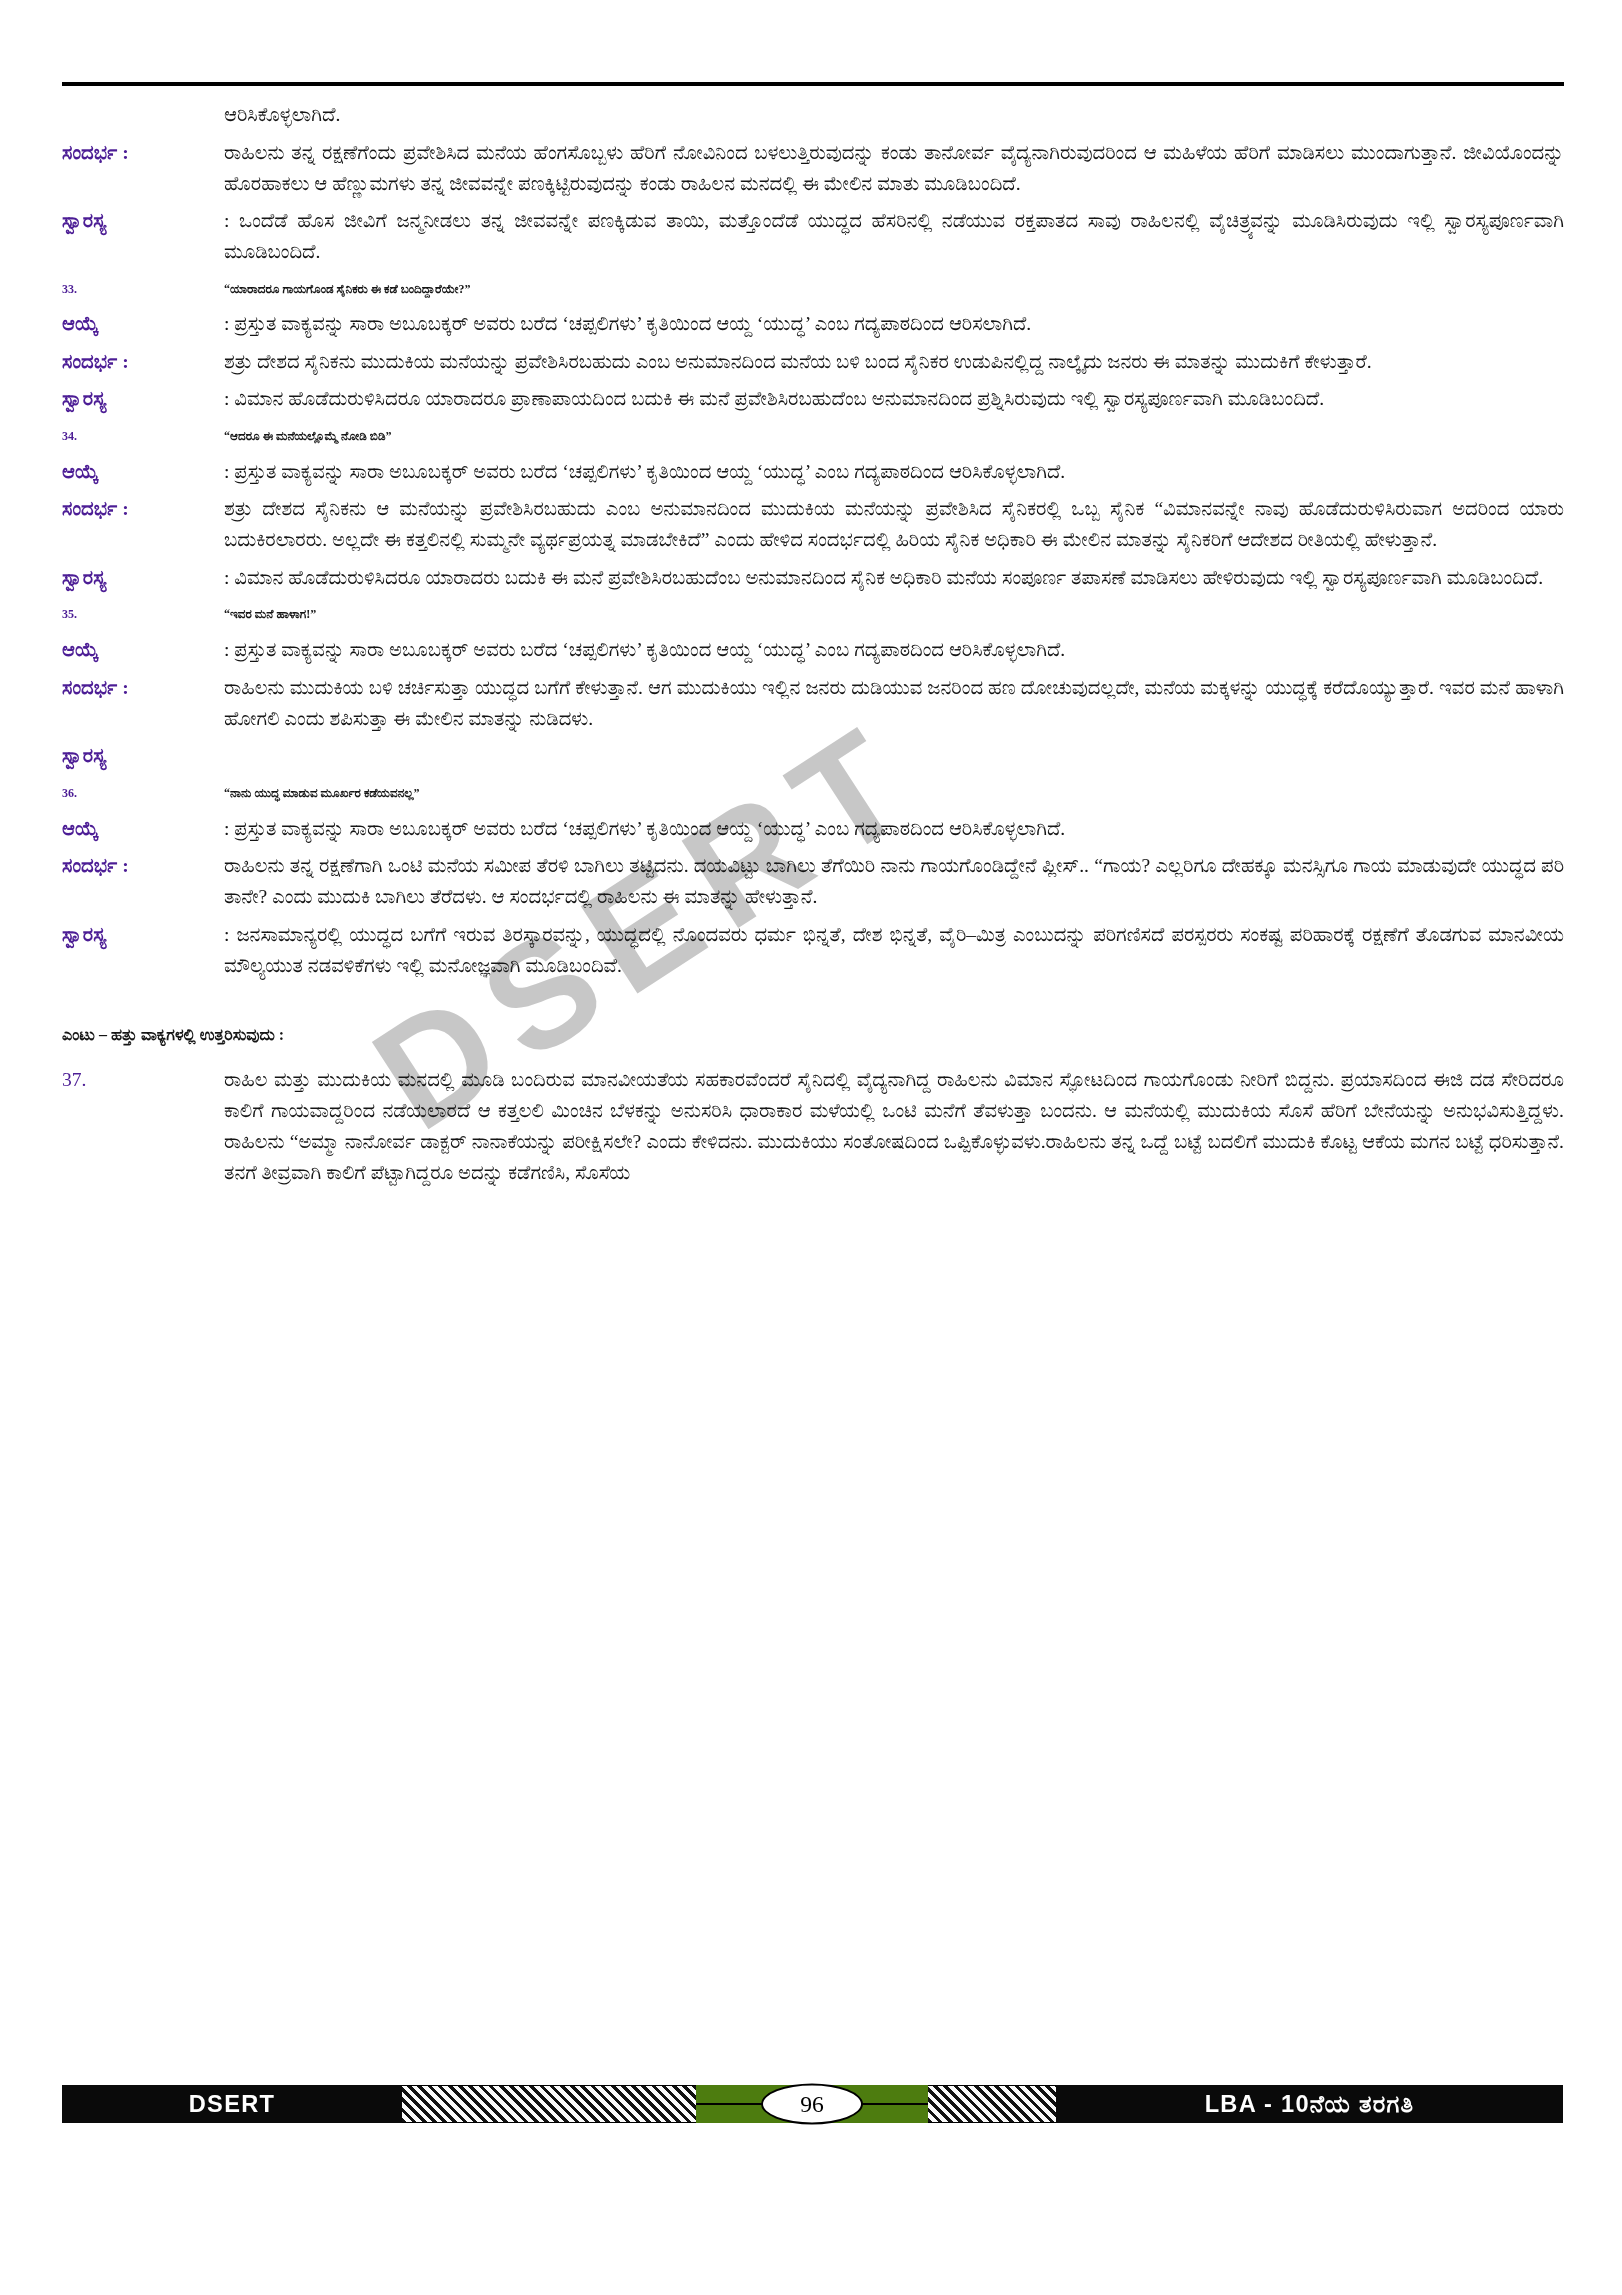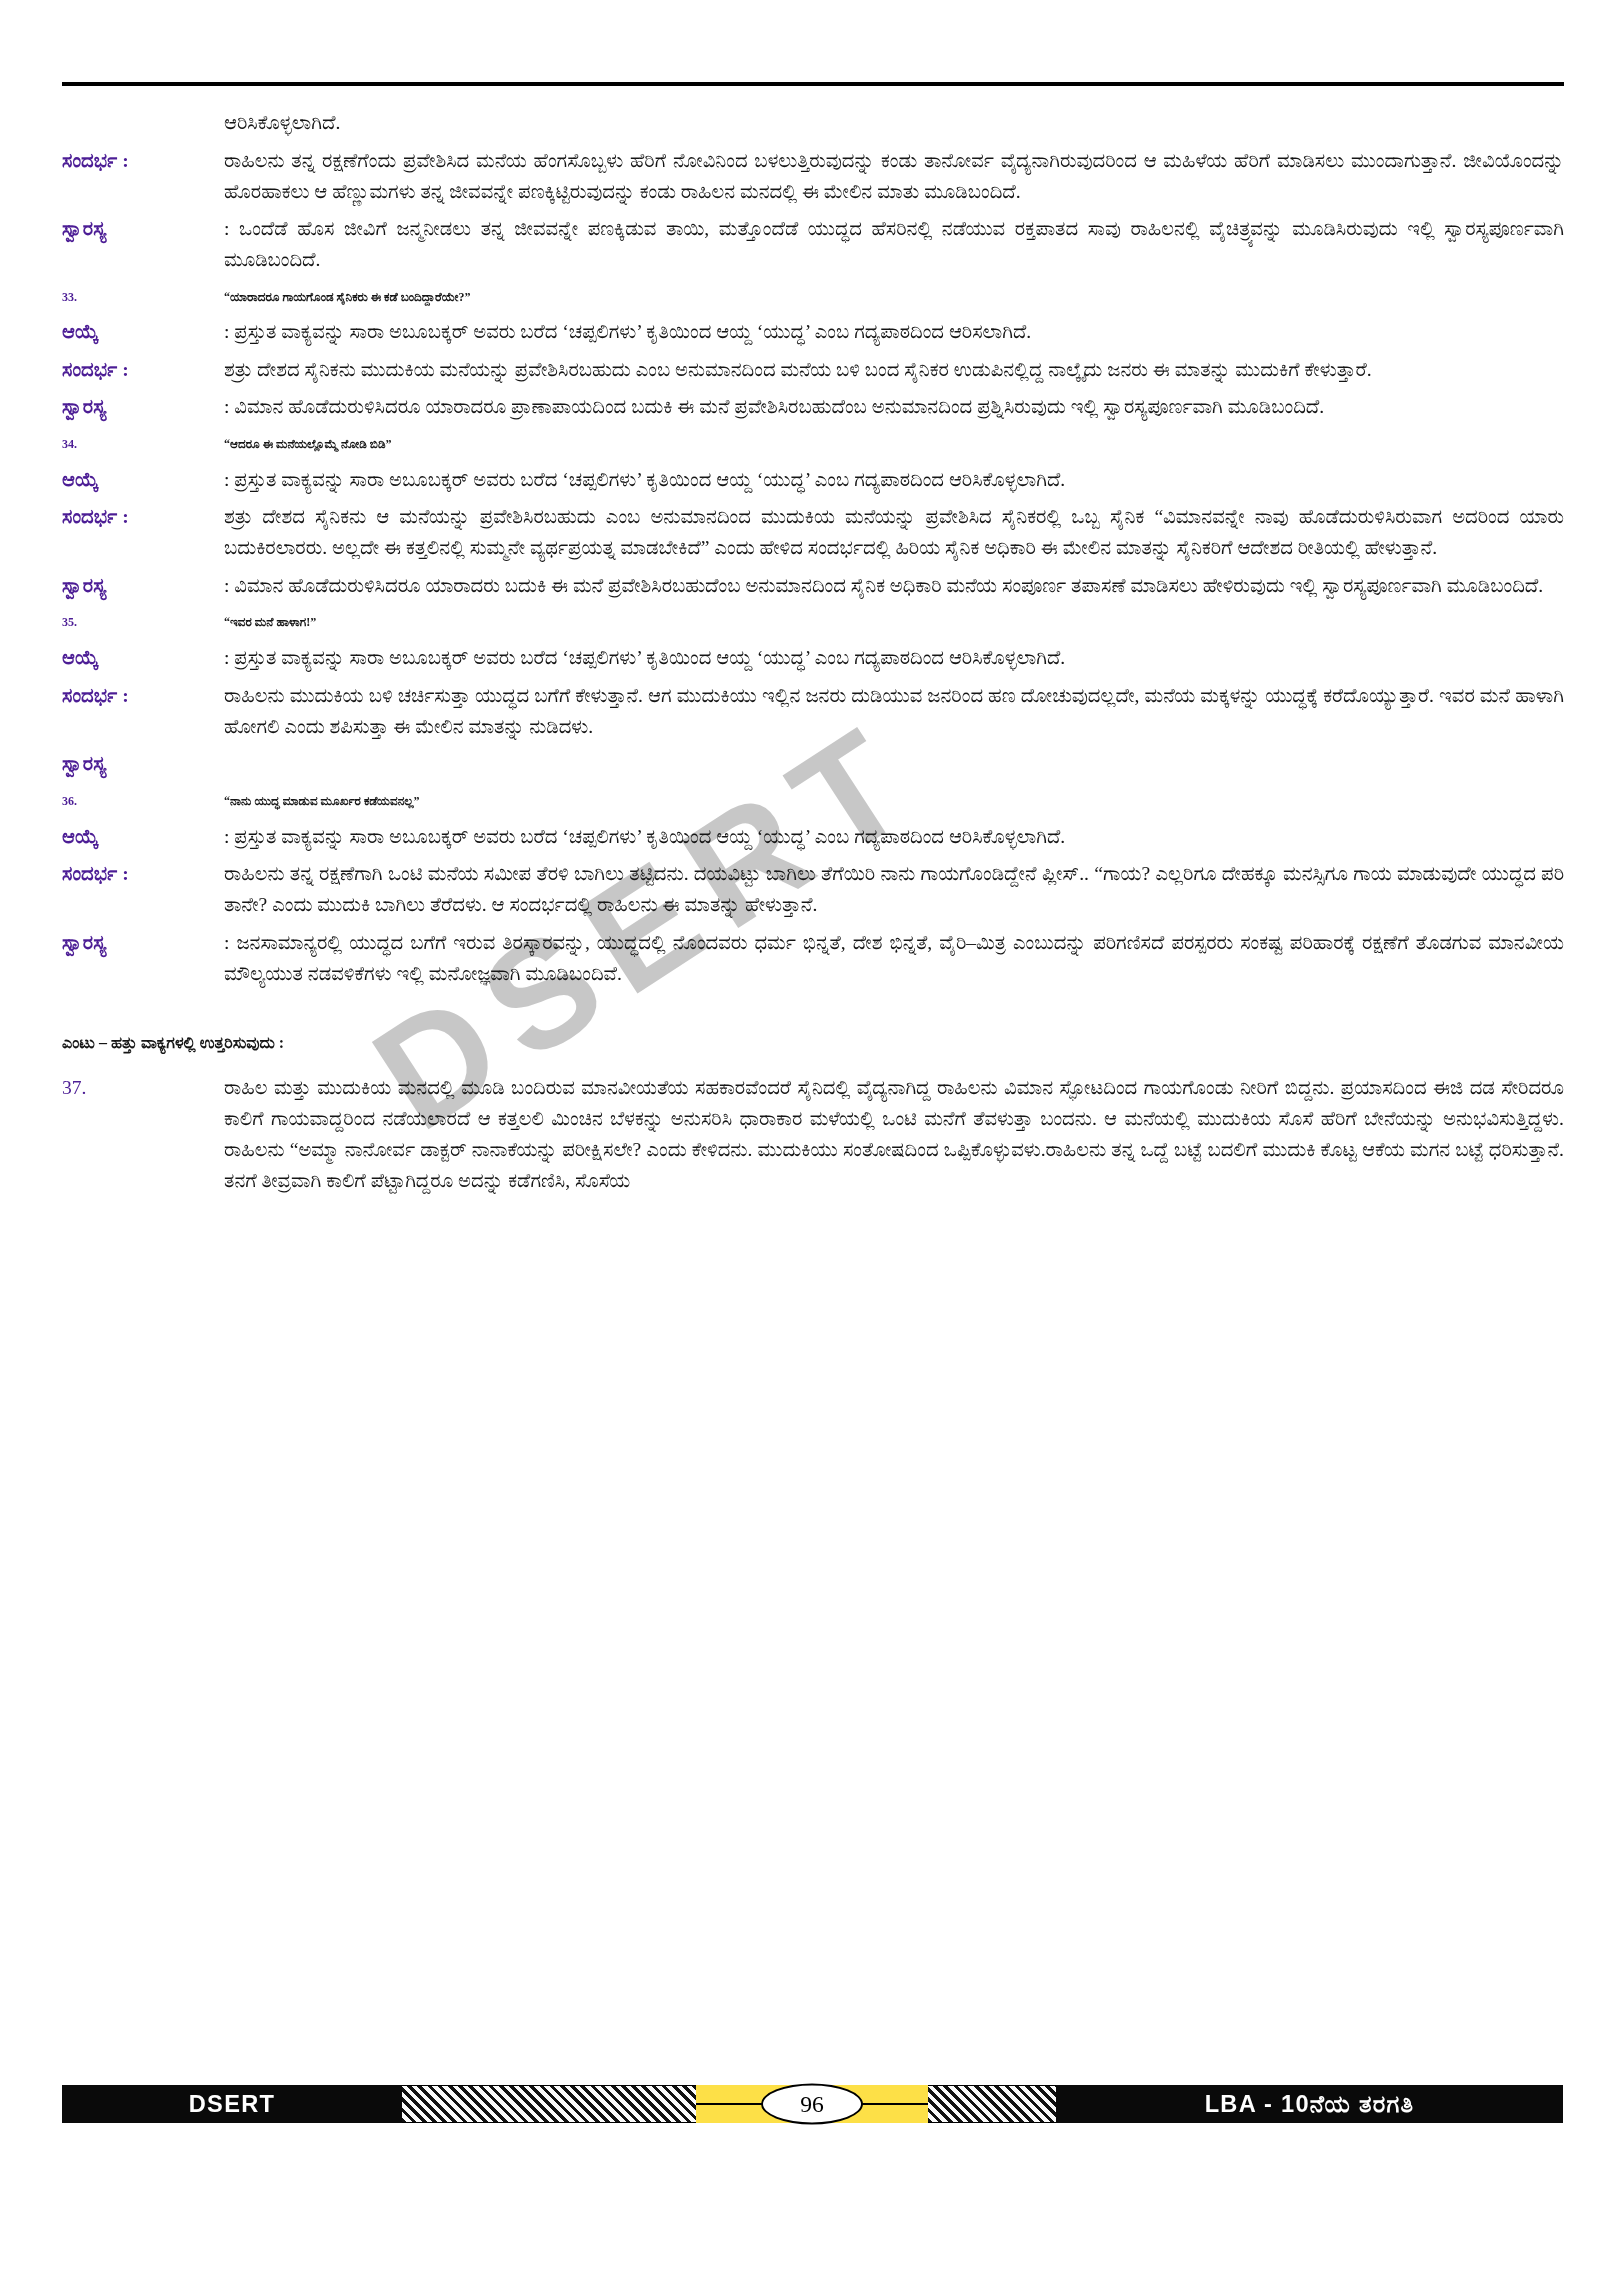--- a/index.html
+++ b/index.html
@@ -27,21 +27,21 @@
     font-weight: bold;
     font-size: 151px;
     letter-spacing: 19.6px;
     color: rgba(130,130,130,0.45);
     transform: rotate(-33deg);
     z-index: 0;
     user-select: none;
   }
   .content {
     position: absolute;
-    left: 62px; top: 107px;
+    left: 62px; top: 99px;
     width: 1502px;
     z-index: 1;
     font-size: 19.6px;
     line-height: 31px;
   }
   .block { display: flex; margin-bottom: 6.5px; }
   .block .label {
     flex: 0 0 162px;
     width: 162px;
     font-weight: bold;
@@ -87,21 +87,21 @@
     background: repeating-linear-gradient(45deg, #111 0px, #111 3.3px, #fafafa 3.3px, #fafafa 7.2px);
     border-top: 1.3px solid #000;
     border-bottom: 1.3px solid #000;
     box-sizing: border-box;
   }
   .footer .stripes.s1 { width: 294px; }
   .footer .stripes.s2 { width: 128px; }
   .footer .page-num-zone {
     width: 232px;
     position: relative;
-    background: #fde047;
+    background: #4d7c0f;
   }
   .footer .page-num-zone::before {
     content: "";
     position: absolute;
     left: 0; right: 0; top: 50%;
     height: 2px;
     margin-top: -1.3px;
     background: #000;
   }
   .footer .page-oval {

